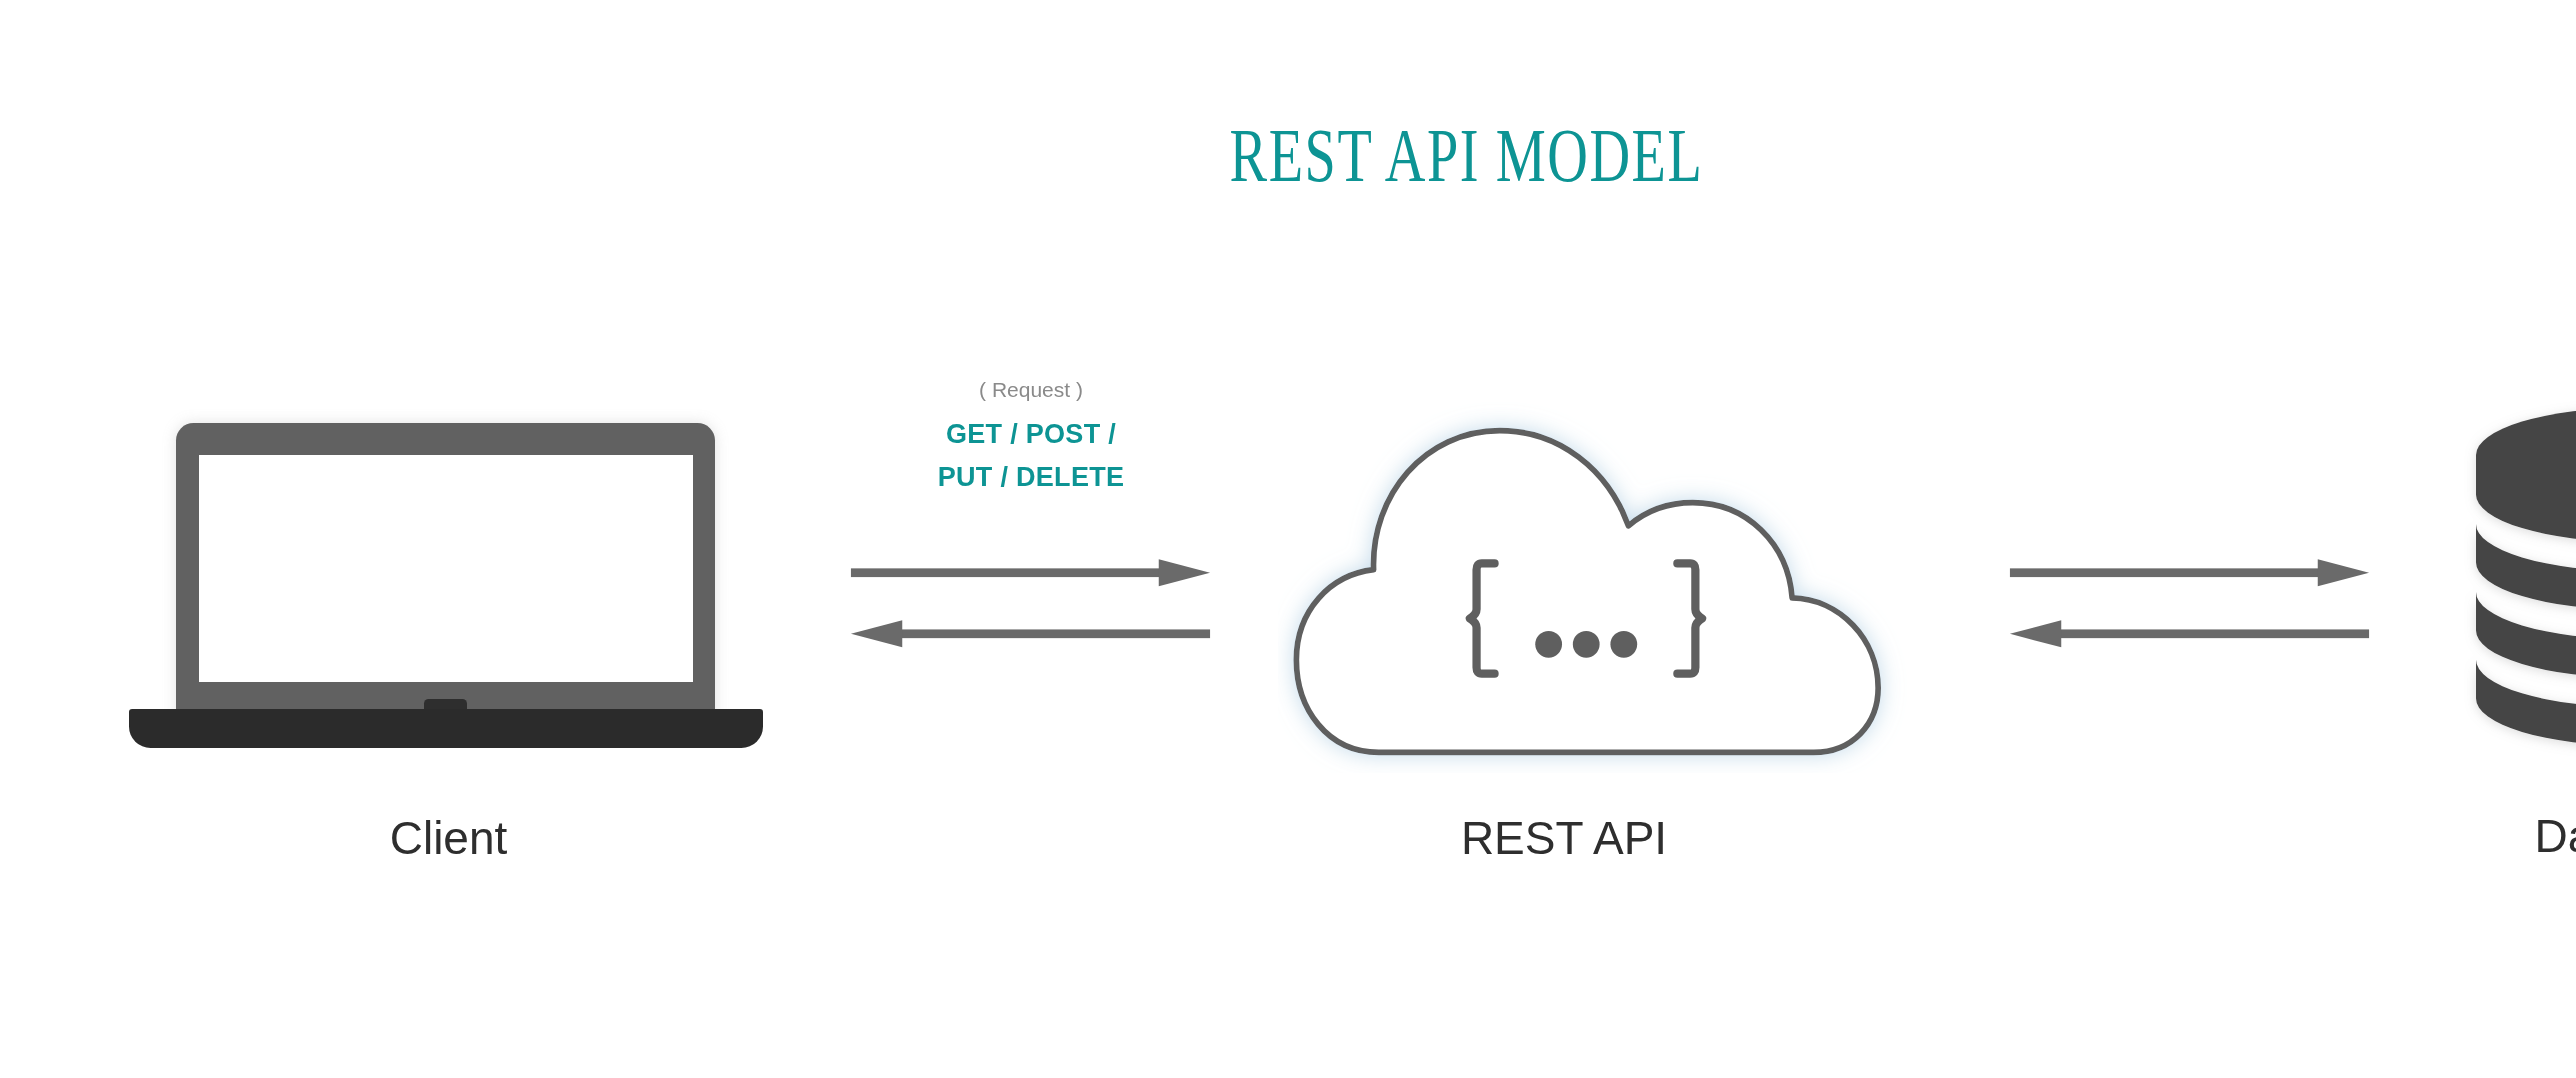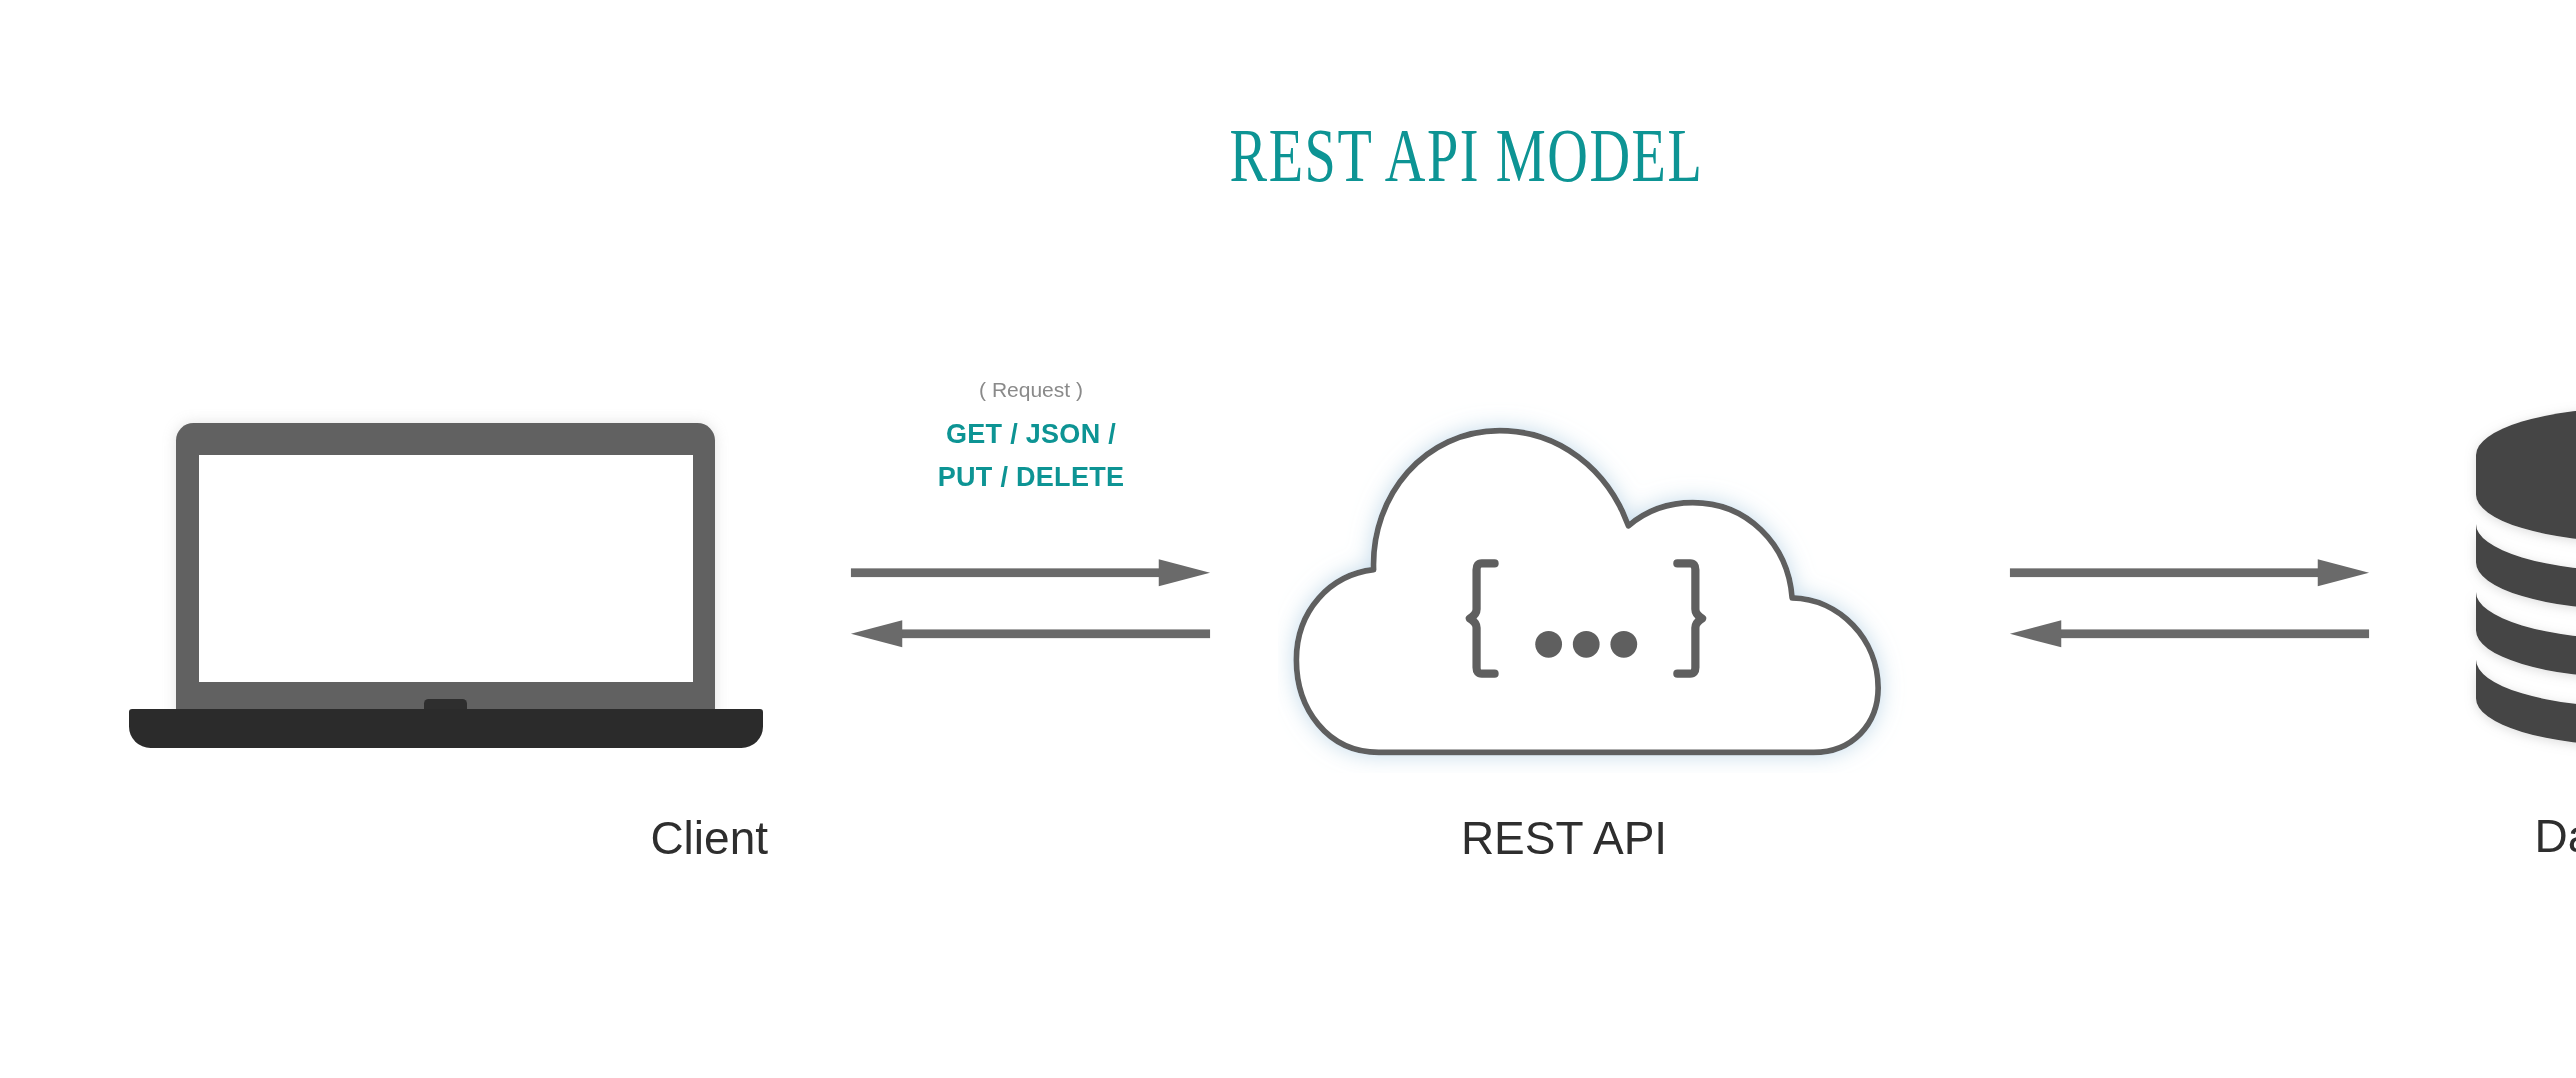--- a/index.html
+++ b/index.html
@@ -91,21 +91,20 @@
     top: 302px;
     width: 634px;
     height: 39px;
     background: #2b2b2b;
     border-radius: 3.1px 3.1px 21.6px 21.6px;
   }
   #client-caption {
     left: 129px;
     top: 815px;
     width: 639px;
-    text-align: right;
   }
 
   
   .arrow-pair { position: absolute; }
   .arrow-pair svg { display: block; }
 
   #arrows-client-api { left: 850px; top: 554px; width: 361px; height: 118px; }
   #arrows-api-db     { left: 2009px; top: 554px; width: 361px; height: 118px; }
 
   
@@ -176,21 +175,21 @@
       <div id="laptop-screen"></div>
       <div id="laptop-trackpad"></div>
     </div>
     <div id="laptop-base"></div>
   </div>
   <div class="node-caption" id="client-caption">Client</div>
 
   <div class="edge-labels" id="labels-request">
     <div class="label-paren">( Request )</div>
     <div class="lbl-gap-a"></div>
-    <div class="label-verb">GET / JSON /</div>
+    <div class="label-verb">GET / POST /</div>
     <div class="lbl-gap-b"></div>
     <div class="label-verb">PUT / DELETE</div>
   </div>
 
   <div class="arrow-pair" id="arrows-client-api">
     <svg width="361" height="118" viewBox="0 0 700 230" xmlns="http://www.w3.org/2000/svg">
 
       <g>
         <rect x="0" y="28" width="620" height="17" fill="#6a6a6a"></rect>
         <polygon points="600,10 700,36.5 600,63" fill="#6a6a6a"></polygon>

